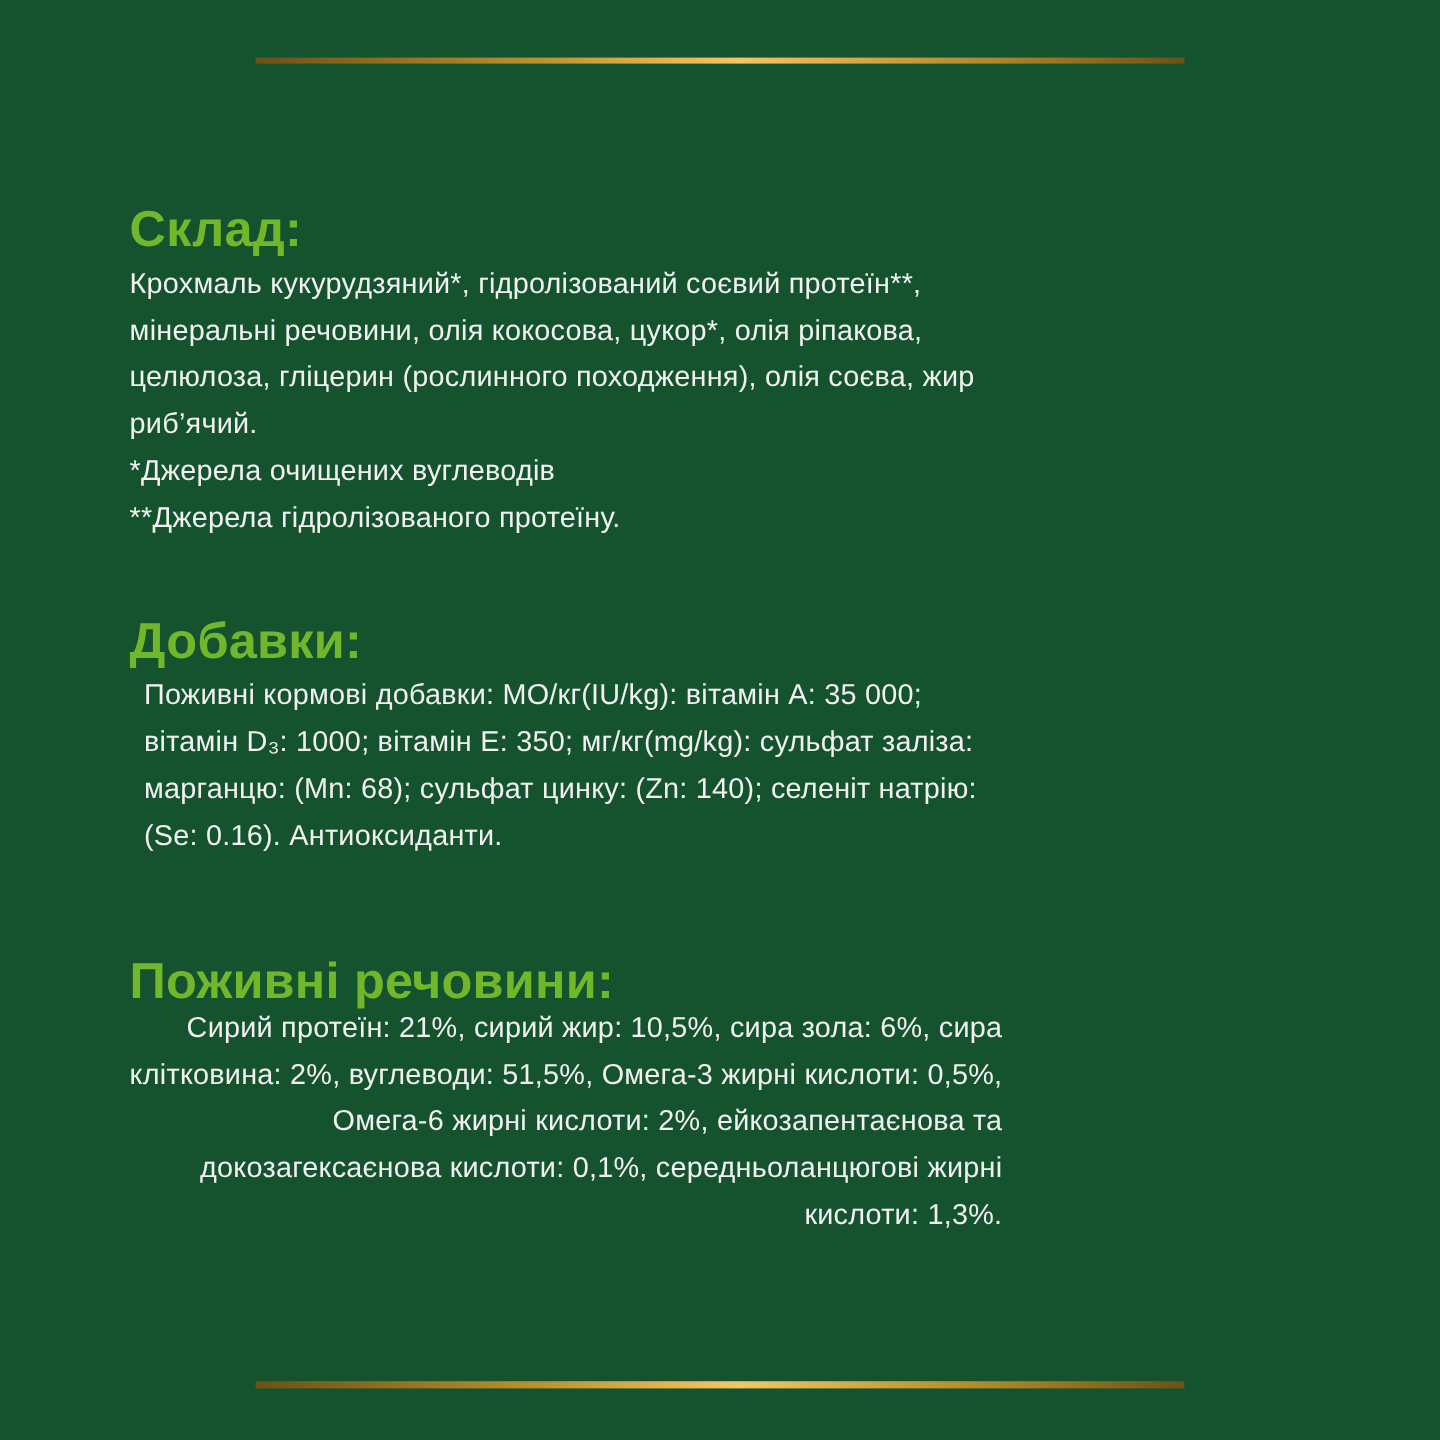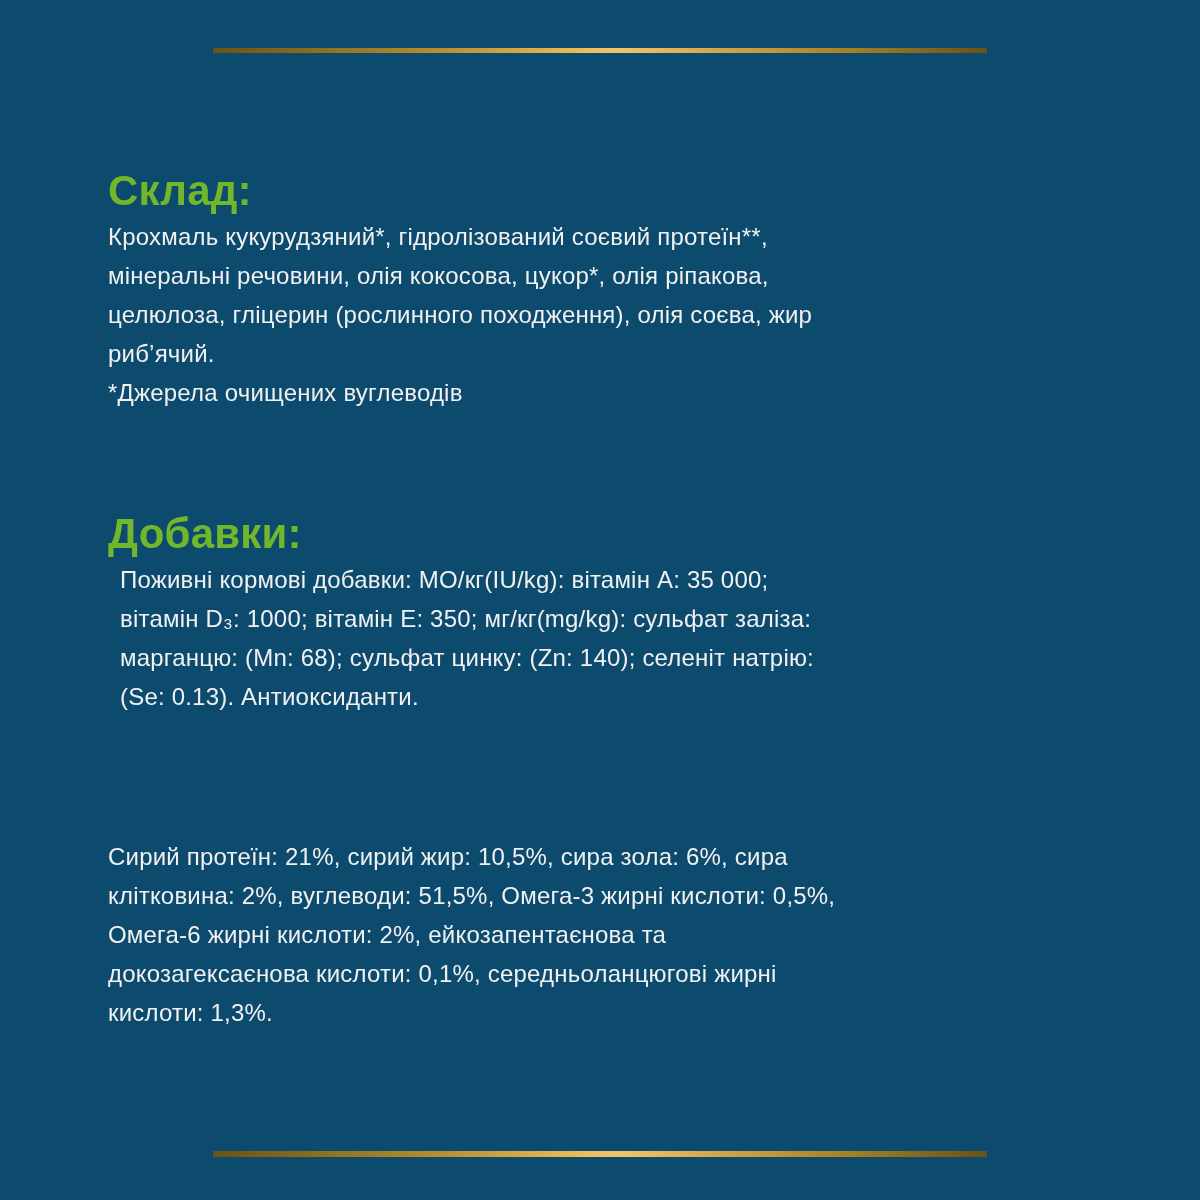--- a/index.html
+++ b/index.html
@@ -4,21 +4,21 @@
 <style>
   html, body {
     margin: 0;
     padding: 0;
     background: #000000;
   }
   .panel {
     position: relative;
     width: 1200px;
     height: 1200px;
-    background: #0c4a6e;
+    background: #14532d;
     overflow: hidden;
     font-family: "Liberation Sans", "DejaVu Sans", sans-serif;
   }
   .gold-rule {
     position: absolute;
     left: 213px;
     width: 774px;
     height: 6px;
     background: linear-gradient(90deg,
       #63four 0%);
@@ -56,46 +56,48 @@
     color: #f1f1f1;
     letter-spacing: 0.2px;
     white-space: nowrap;
   }
 
   #sec1-head { top: 170px; }
   #sec1-body { top: 217px; }
   #sec2-head { top: 513px; }
   #sec2-body { top: 560px; margin-left: 12px; }
   #sec3-head { top: 797px; }
-  #sec3-body { top: 837px; }
+  #sec3-body { top: 837px; text-align: right; }
 </style>
 </head>
 <body>
 
 <div class="panel">
 
   <div class="gold-rule top"></div>
 
   <div class="section heading" id="sec1-head">Склад:</div>
   <div class="body-block" id="sec1-body">
     <div class="line">Крохмаль кукурудзяний*, гідролізований соєвий протеїн**,</div>
     <div class="line">мінеральні речовини, олія кокосова, цукор*, олія ріпакова,</div>
     <div class="line">целюлоза, гліцерин (рослинного походження), олія соєва, жир</div>
     <div class="line">риб’ячий.</div>
     <div class="line">*Джерела очищених вуглеводів</div>
+    <div class="line">**Джерела гідролізованого протеїну.</div>
   </div>
 
   <div class="section heading" id="sec2-head">Добавки:</div>
   <div class="body-block" id="sec2-body">
     <div class="line">Поживні кормові добавки: МО/кг(IU/kg): вітамін A: 35 000;</div>
     <div class="line">вітамін D₃: 1000; вітамін E: 350; мг/кг(mg/kg): сульфат заліза:</div>
     <div class="line">марганцю: (Mn: 68); сульфат цинку: (Zn: 140); селеніт натрію:</div>
-    <div class="line">(Se: 0.13). Антиоксиданти.</div>
+    <div class="line">(Se: 0.16). Антиоксиданти.</div>
   </div>
 
+  <div class="section heading" id="sec3-head">Поживні речовини:</div>
   <div class="body-block" id="sec3-body">
     <div class="line">Сирий протеїн: 21%, сирий жир: 10,5%, сира зола: 6%, сира</div>
     <div class="line">клітковина: 2%, вуглеводи: 51,5%, Омега-3 жирні кислоти: 0,5%,</div>
     <div class="line">Омега-6 жирні кислоти: 2%, ейкозапентаєнова та</div>
     <div class="line">докозагексаєнова кислоти: 0,1%, середньоланцюгові жирні</div>
     <div class="line">кислоти: 1,3%.</div>
   </div>
 
   <div class="gold-rule bottom"></div>
 

